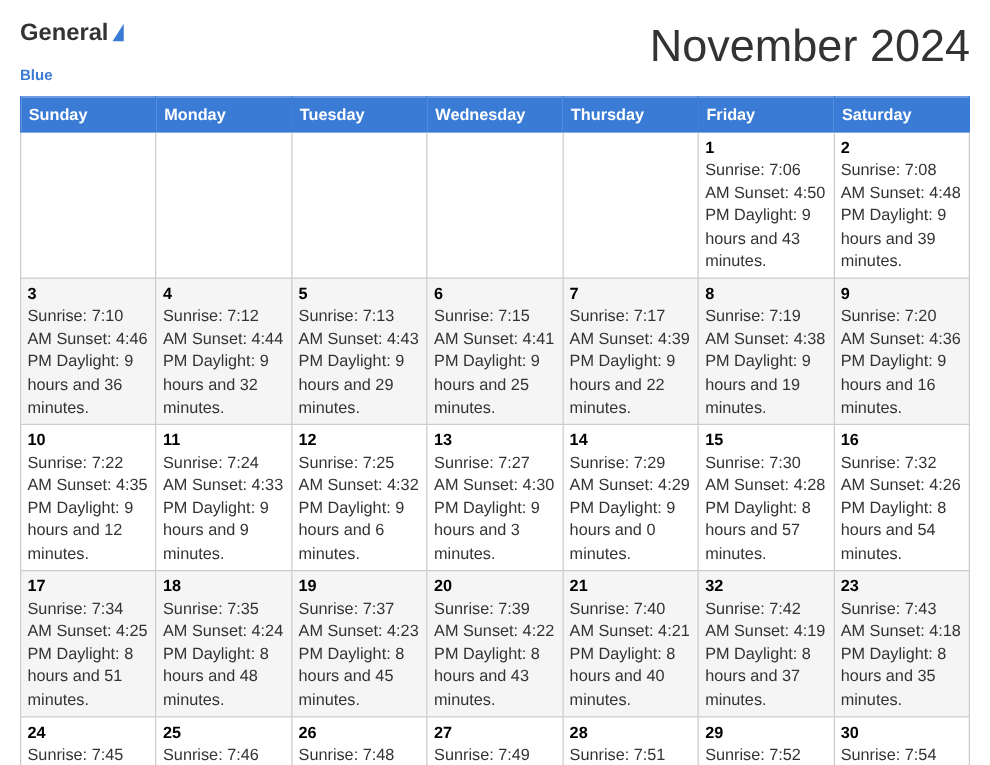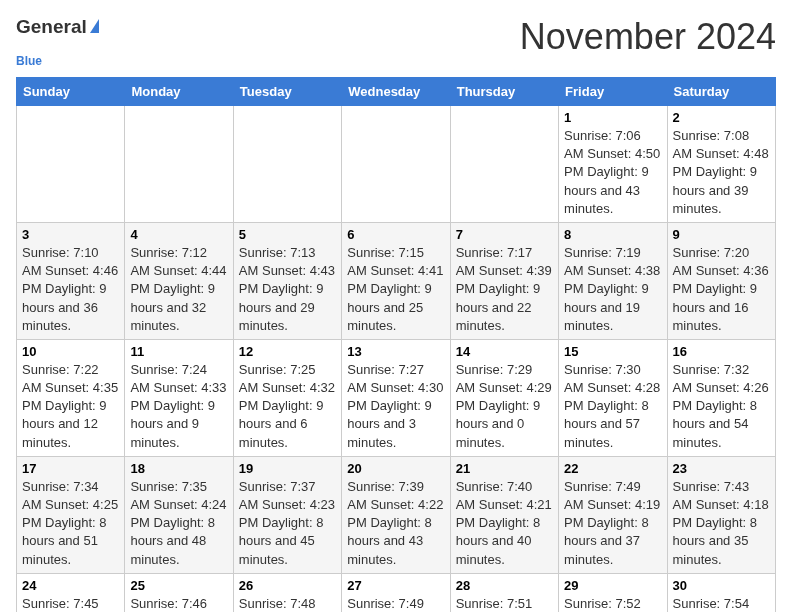--- a/index.html
+++ b/index.html
@@ -243,22 +243,22 @@
 Sunset: 4:22 PM
 Daylight: 8 hours and 43 minutes.</div>
         </td>
         <td>
           <span class="day-number">21</span>
           <div class="day-info">Sunrise: 7:40 AM
 Sunset: 4:21 PM
 Daylight: 8 hours and 40 minutes.</div>
         </td>
         <td>
-          <span class="day-number">22</span>
-          <div class="day-info">Sunrise: 7:49 AM
+          <span class="day-number">32</span>
+          <div class="day-info">Sunrise: 7:42 AM
 Sunset: 4:19 PM
 Daylight: 8 hours and 37 minutes.</div>
         </td>
         <td>
           <span class="day-number">23</span>
           <div class="day-info">Sunrise: 7:43 AM
 Sunset: 4:18 PM
 Daylight: 8 hours and 35 minutes.</div>
         </td>
       </tr>

